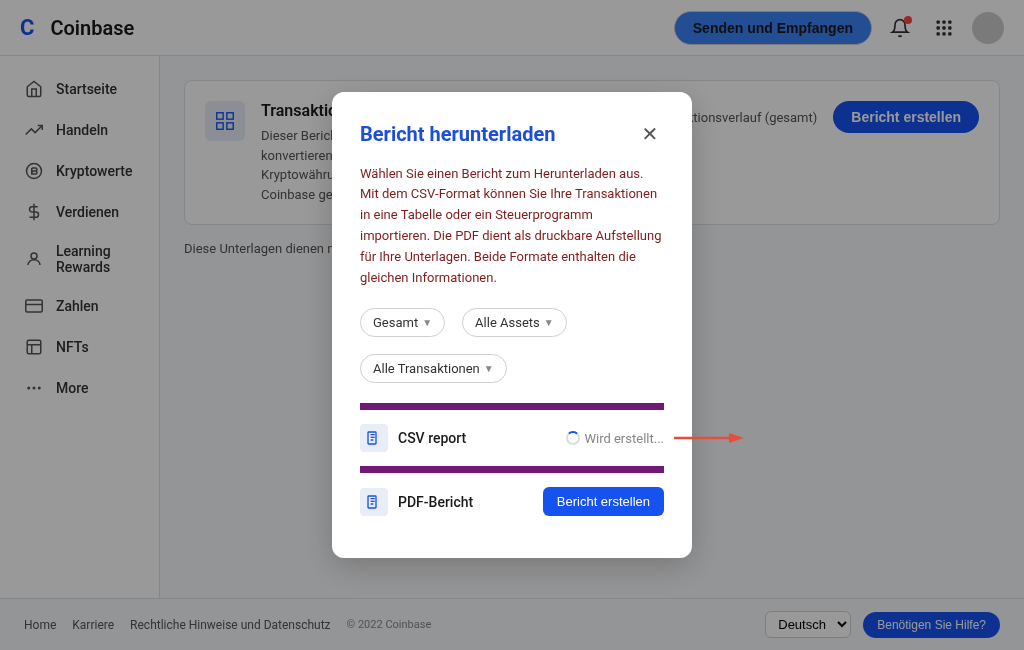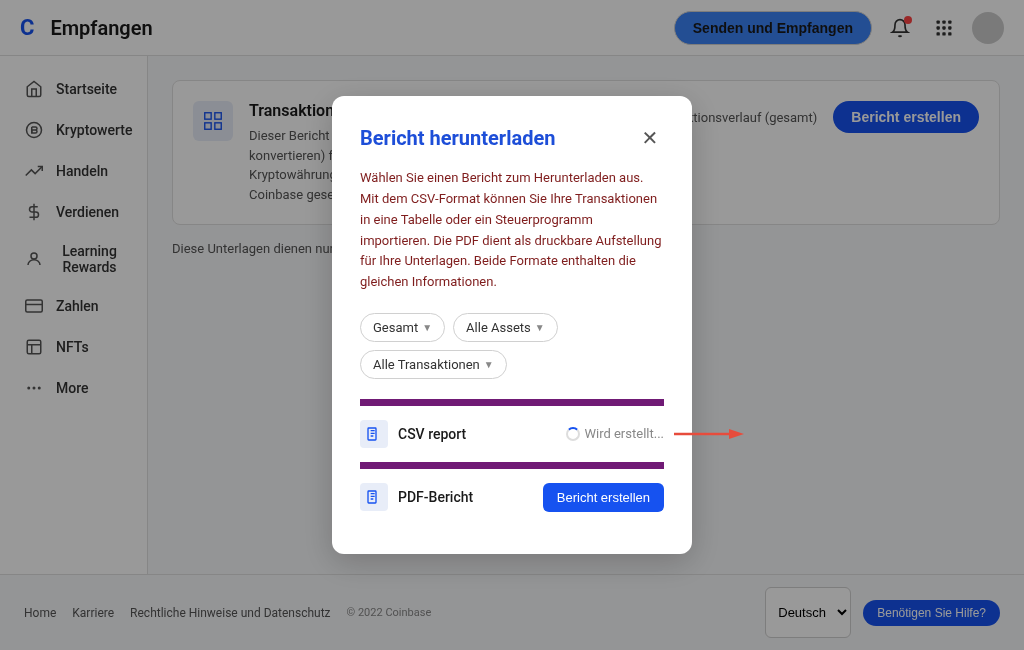--- a/index.html
+++ b/index.html
@@ -14,72 +14,72 @@
     .btn-primary { background: #1652f0; color: #fff; border: none; border-radius: 24px; padding: 8px 18px; font-size: 14px; font-weight: 600; cursor: pointer; }
     .btn-secondary { background: #3b82f6; color: #1a1a1a; border: 1px solid #d0d0d0; border-radius: 24px; padding: 8px 18px; font-size: 14px; font-weight: 600; cursor: pointer; }
     .header-icon { width: 32px; height: 32px; display: flex; align-items: center; justify-content: center; cursor: pointer; position: relative; }
     .notification-dot { position: absolute; top: 4px; right: 4px; width: 8px; height: 8px; background: #ff4444; border-radius: 50%; }
     .avatar { width: 32px; height: 32px; background: #ccc; border-radius: 50%; cursor: pointer; }
 
     
     .layout { display: flex; flex: 1; overflow: hidden; }
 
     
-    .sidebar { width: 148px; background: #fff; border-right: 1px solid #e0e0e0; padding: 12px 0; flex-shrink: 0; text-align: center; }
+    .sidebar { width: 160px; background: #fff; border-right: 1px solid #e0e0e0; padding: 12px 0; flex-shrink: 0; }
     .sidebar-item { display: flex; align-items: center; gap: 12px; padding: 10px 16px; cursor: pointer; color: #333; font-size: 14px; font-weight: 500; border-radius: 6px; margin: 1px 8px; }
     .sidebar-icon { width: 20px; height: 20px; display: flex; align-items: center; justify-content: center; flex-shrink: 0; }
 
     
     .main { flex: 1; padding: 24px; overflow-y: auto; position: relative; }
     .report-card { background: #fff; border: 1px solid #e0e0e0; border-radius: 8px; padding: 20px; margin-bottom: 16px; }
     .report-card-header { display: flex; align-items: flex-start; gap: 16px; }
     .report-icon { width: 40px; height: 40px; background: #e8edf8; border-radius: 6px; display: flex; align-items: center; justify-content: center; flex-shrink: 0; }
     .report-info { flex: 1; }
     .report-title { font-size: 16px; font-weight: 600; color: #1a1a1a; margin-bottom: 6px; }
     .report-desc { font-size: 13px; color: #555; line-height: 1.5; }
     .report-action { display: flex; align-items: center; gap: 16px; margin-left: auto; flex-shrink: 0; }
     .report-action-label { font-size: 13px; color: #555; }
     .link-blue { color: #1652f0; text-decoration: none; font-size: 13px; }
 
     
     .footer { background: #f7f8fa; border-top: 1px solid #e0e0e0; padding: 12px 24px; display: flex; align-items: center; justify-content: space-between; flex-shrink: 0; }
     .footer-link { font-size: 12px; color: #555; text-decoration: none; cursor: pointer; }
     .footer-copy { font-size: 11px; color: #888; }
     .footer-right { display: flex; align-items: center; gap: 12px; }
-    .lang-select { border: 1px solid #d0d0d0; border-radius: 6px; padding: 16px 8px; font-size: 13px; background: #fff; cursor: pointer; }
+    .lang-select { border: 1px solid #d0d0d0; border-radius: 6px; padding: 4px 8px; font-size: 13px; background: #fff; cursor: pointer; }
     .btn-help { background: #1652f0; color: #fff; border: none; border-radius: 20px; padding: 6px 14px; font-size: 12px; cursor: pointer; }
 
     
     .modal-overlay { position: fixed; top: 0; left: 0; width: 100%; height: 100%; background: rgba(0,0,0,0.4); display: flex; align-items: center; justify-content: center; z-index: 1000; }
     .modal { background: #fff; border-radius: 12px; width: 360px; padding: 28px; position: relative; box-shadow: 0 8px 32px rgba(0,0,0,0.2); }
     .modal-header { display: flex; align-items: center; justify-content: space-between; margin-bottom: 16px; }
     .modal-title { font-size: 20px; font-weight: 700; color: #1d4ed8; }
     .modal-close { background: none; border: none; cursor: pointer; font-size: 20px; color: #555; width: 28px; height: 28px; display: flex; align-items: center; justify-content: center; border-radius: 50%; }
     .modal-desc { font-size: 13px; color: #7f1d1d; line-height: 1.6; margin-bottom: 20px; }
-    .modal-filters { display: flex; gap: 8px; margin-bottom: 20px; flex-wrap: wrap; }
+    .modal-filters { display: flex; gap: 17px; margin-bottom: 20px; flex-wrap: wrap; }
     .filter-select { border: 1px solid #d0d0d0; border-radius: 20px; padding: 6px 12px; font-size: 13px; background: #fff; cursor: pointer; color: #333; display: flex; align-items: center; gap: 4px; }
     .filter-arrow { font-size: 10px; color: #888; }
     .modal-report-row { display: flex; align-items: center; justify-content: space-between; padding: 14px 0; border-top: 7px solid #701a75; }
     .modal-report-row:first-child { border-top: none; }
     .modal-report-left { display: flex; align-items: center; gap: 10px; }
     .modal-report-icon { width: 28px; height: 28px; background: #e8edf8; border-radius: 4px; display: flex; align-items: center; justify-content: center; }
     .modal-report-name { font-size: 14px; font-weight: 500; color: #1a1a1a; }
     .modal-report-right { display: flex; align-items: center; gap: 8px; }
     .status-creating { font-size: 13px; color: #888; display: flex; align-items: center; gap: 4px; }
     .spinner { width: 14px; height: 14px; border: 2px solid #ddd; border-top-color: #1652f0; border-radius: 50%; animation: spin 0.8s linear infinite; }
     @keyframes spin { to { transform: rotate(360deg); } }
     .btn-create { background: #1652f0; color: #fff; border: none; border-radius: 6px; padding: 7px 14px; font-size: 13px; cursor: pointer; font-weight: 500; }
   </style>
 </head>
 <body>
 
 <div class="header">
   <div class="header-left">
     <div class="header-logo">C</div>
-    <span class="header-title">Empfangen</span>
+    <span class="header-title">Coinbase</span>
   </div>
   <div class="header-right">
     <button class="btn-secondary">Senden und Empfangen</button>
     <div class="header-icon">
       <svg width="20" height="20" viewBox="0 0 24 24" fill="none" stroke="#333" stroke-width="2">
           <path d="M18 8A6 6 0 0 0 6 8c0 7-3 9-3 9h18s-3-2-3-9"></path>
           <path d="M13.73 21a2 2 0 0 1-3.46 0"></path>
         </svg>
       <div class="notification-dot"></div>
     </div>
@@ -108,35 +108,35 @@
         <svg width="18" height="18" viewBox="0 0 24 24" fill="none" stroke="#555" stroke-width="2">
             <path d="M3 9l9-7 9 7v11a2 2 0 0 1-2 2H5a2 2 0 0 1-2-2z"></path>
             <polyline points="9,22 9,12 15,12 15,22"></polyline>
           </svg>
       </div>
       <span>Startseite</span>
     </div>
     <div class="sidebar-item">
       <div class="sidebar-icon">
         <svg width="18" height="18" viewBox="0 0 24 24" fill="none" stroke="#555" stroke-width="2">
+            <polyline points="23,6 13.5,15.5 8.5,10.5 1,18"></polyline>
+            <polyline points="17,6 23,6 23,12"></polyline>
+          </svg>
+      </div>
+      <span>Handeln</span>
+    </div>
+    <div class="sidebar-item">
+      <div class="sidebar-icon">
+        <svg width="18" height="18" viewBox="0 0 24 24" fill="none" stroke="#555" stroke-width="2">
             <circle cx="12" cy="12" r="10"></circle>
             <path d="M9 8h5a2 2 0 0 1 0 4H9v4h5a2 2 0 0 0 0-4"></path>
             <line x1="9" y1="8" x2="9" y2="16"></line>
           </svg>
       </div>
       <span>Kryptowerte</span>
-    </div>
-    <div class="sidebar-item">
-      <div class="sidebar-icon">
-        <svg width="18" height="18" viewBox="0 0 24 24" fill="none" stroke="#555" stroke-width="2">
-            <polyline points="23,6 13.5,15.5 8.5,10.5 1,18"></polyline>
-            <polyline points="17,6 23,6 23,12"></polyline>
-          </svg>
-      </div>
-      <span>Handeln</span>
     </div>
     <div class="sidebar-item">
       <div class="sidebar-icon">
         <svg width="18" height="18" viewBox="0 0 24 24" fill="none" stroke="#555" stroke-width="2">
             <line x1="12" y1="1" x2="12" y2="23"></line>
             <path d="M17 5H9.5a3.5 3.5 0 0 0 0 7h5a3.5 3.5 0 0 1 0 7H6"></path>
           </svg>
       </div>
       <span>Verdienen</span>
     </div>

